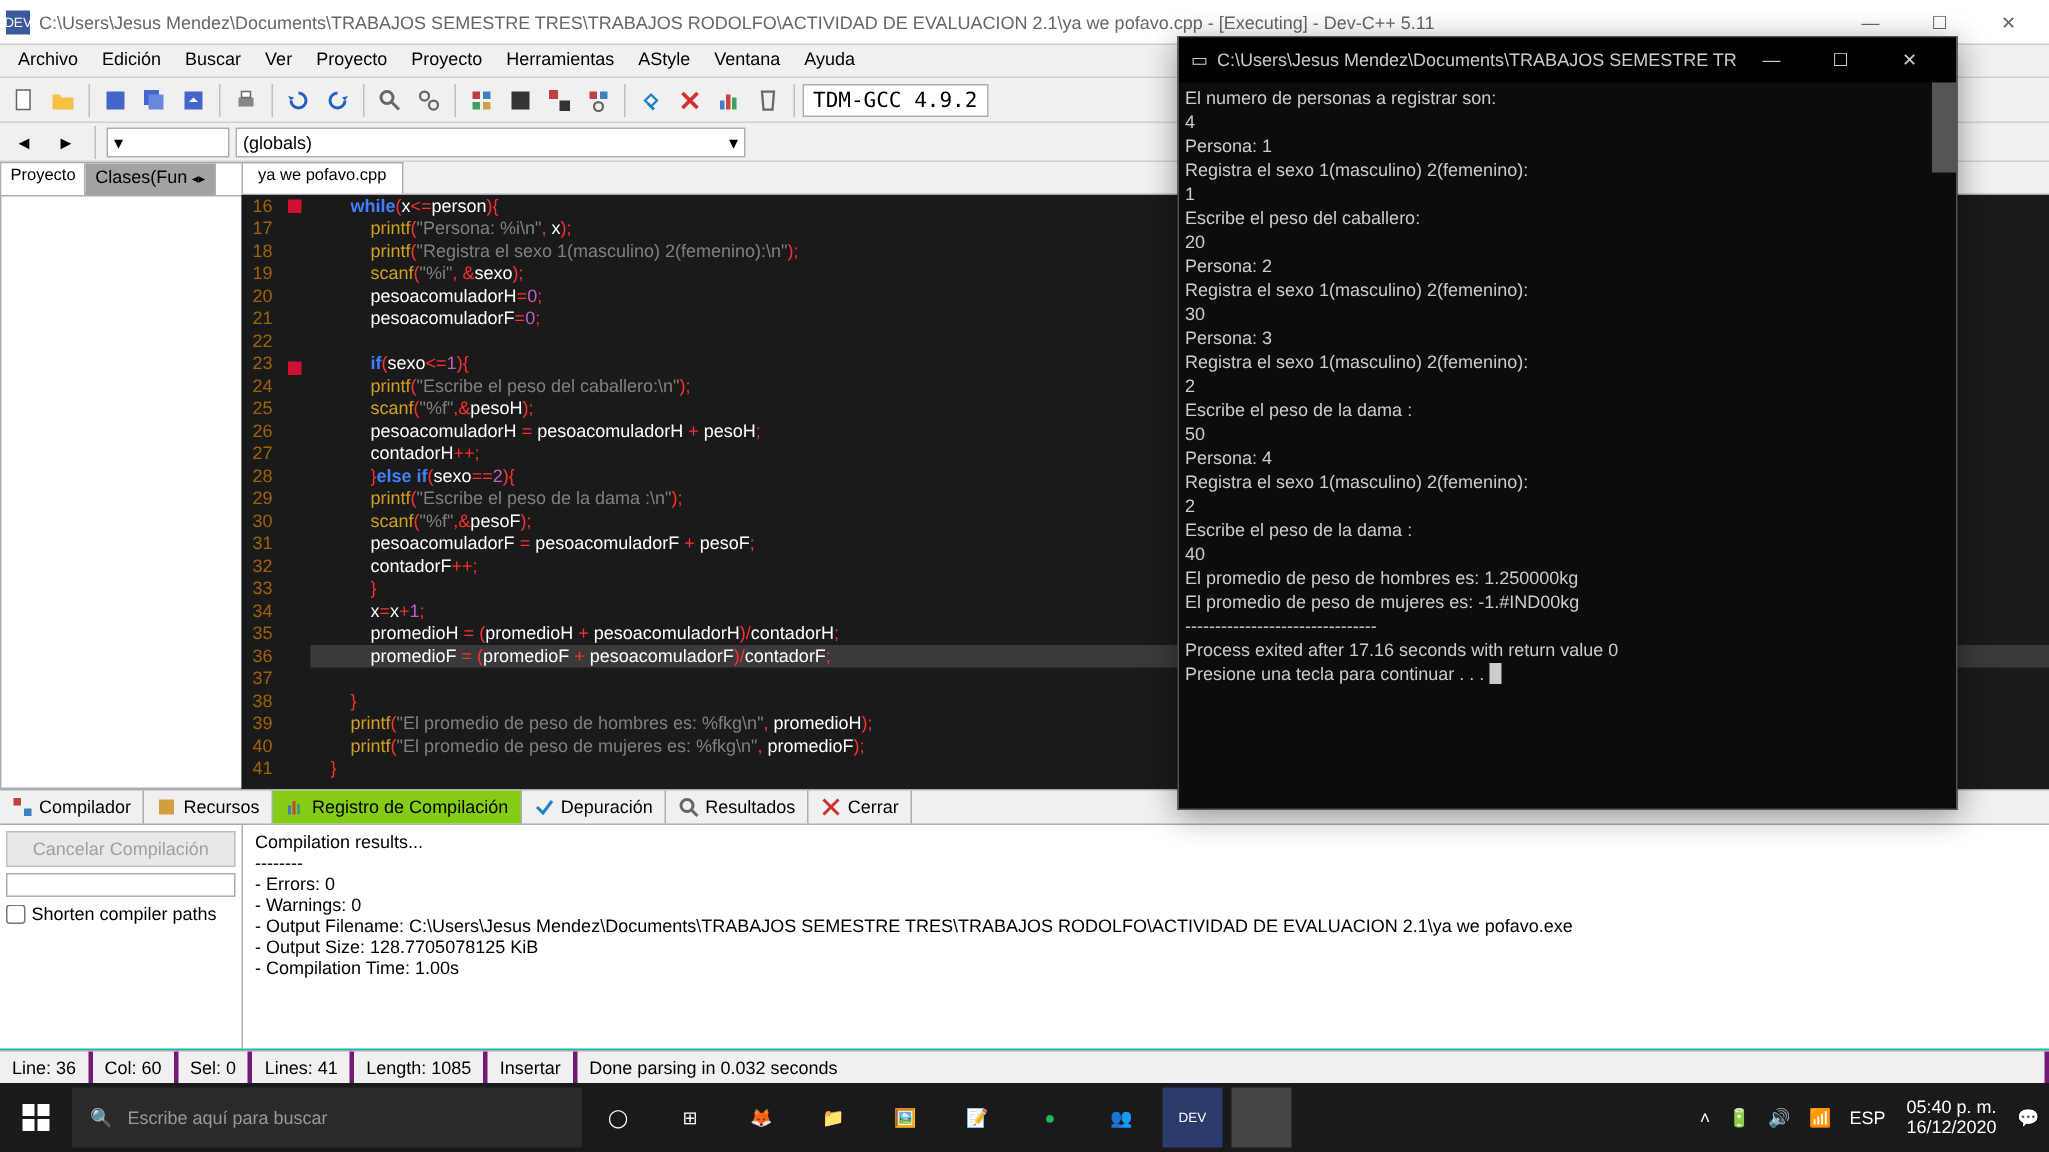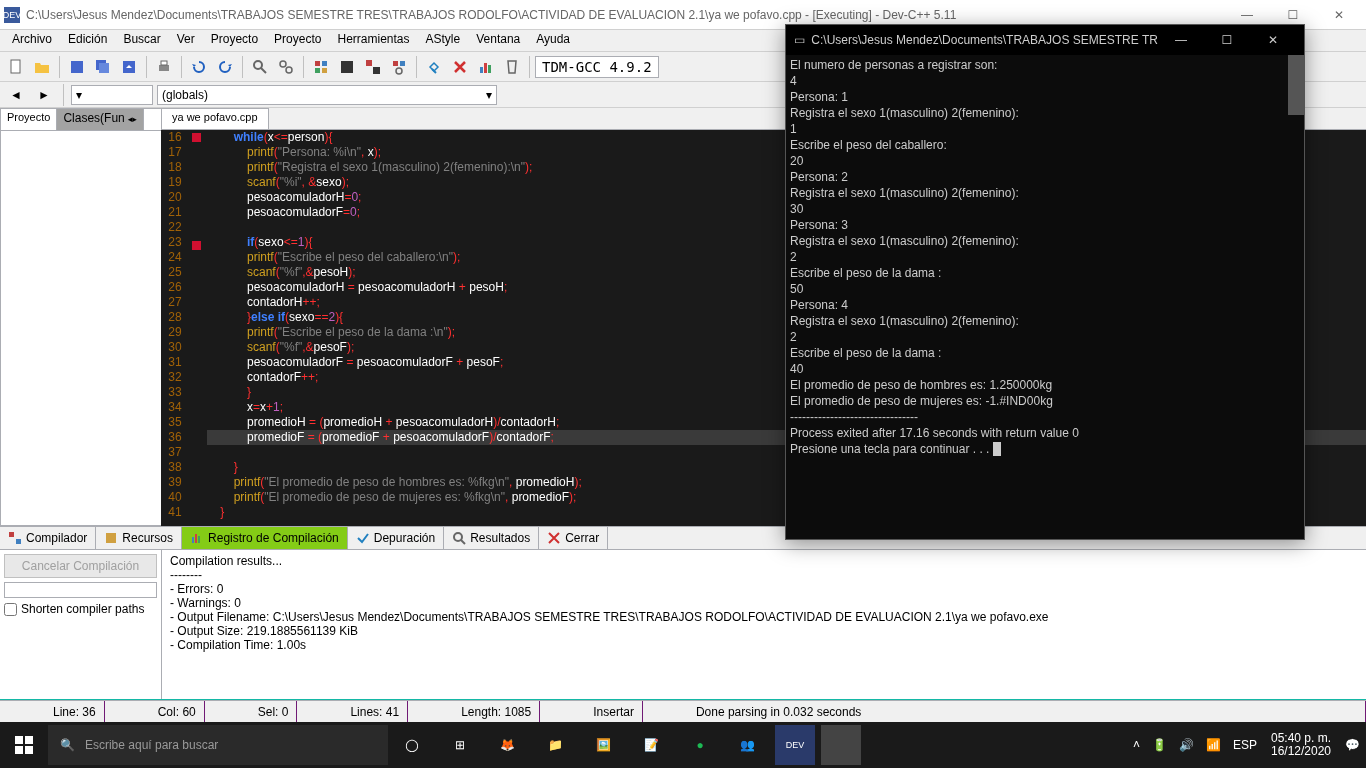--- a/index.html
+++ b/index.html
@@ -49,21 +49,21 @@
 .btab.active { background:#84cc16; }
 .btab .bi { width:14px; height:14px; }
 .bottom-panel { position:absolute; left:0; top:550px; right:0; height:150px; display:flex; background:#fff; border-bottom:1px solid #14b8a6; }
 .bottom-left { width:162px; border-right:1px solid #abadb3; padding:4px; display:flex; flex-direction:column; gap:4px; }
 .cancel-btn { background:#e8e8e8; border:1px solid #c0c0c0; color:#a0a0a0; padding:4px; text-align:center; }
 .prog { height:16px; border:1px solid #abadb3; }
 .chk { display:flex; align-items:center; gap:4px; font-size:11px; }
 .bottom-right { flex:1; padding:4px 8px; font-family:Consolas,monospace; font-size:12px; overflow:auto; position:relative; }
 .bottom-right .line { white-space:pre; }
 .statusbar { position:absolute; left:0; top:700px; right:0; height:22px; background:#f0f0f0; border-top:1px solid #abadb3; display:flex; align-items:center; font-size:11px; }
-.statusbar .cell { padding:0 8px; border-right:1px solid #701a75; height:100%; display:flex; align-items:center;margin-left:45px; }
+.statusbar .cell { padding:0 8px; border-right:3px solid #701a75; height:100%; display:flex; align-items:center; }
 .taskbar { position:absolute; left:0; bottom:0; right:0; height:46px; background:#1a1a1a; display:flex; align-items:center; }
 .startbtn { width:48px; height:46px; display:flex; align-items:center; justify-content:center; background:#1a1a1a; }
 .win-icon { width:18px; height:18px; display:grid; grid-template:1fr 1fr/1fr 1fr; gap:2px; }
 .win-icon div { background:#fff; }
 .searchbox { flex:0 0 340px; height:40px; background:#2a2a2a; display:flex; align-items:center; padding:0 12px; gap:10px; color:#ccc; margin:3px 0; }
 .tray { margin-left:auto; display:flex; align-items:center; height:100%; color:#fff; }
 .tray .ticon { padding:0 6px; height:100%; display:flex; align-items:center; }
 .tray .clock { padding:0 8px; text-align:right; font-size:11px; line-height:13px; }
 .tbicon { width:48px; height:46px; display:flex; align-items:center; justify-content:center; }
 .console { position:absolute; left:785px; top:24px; width:520px; height:516px; background:#0c0c0c; border:1px solid #555; box-shadow:0 4px 20px rgba(0,0,0,0.4); }
@@ -383,21 +383,21 @@
         <input type="checkbox" style="">
         <span>Shorten compiler paths</span>
       </label>
   </div>
   <div class="bottom-right" id="compout">
       <div class="line">Compilation results...</div>
       <div class="line">--------</div>
       <div class="line">- Errors: 0</div>
       <div class="line">- Warnings: 0</div>
       <div class="line">- Output Filename: C:\Users\Jesus Mendez\Documents\TRABAJOS SEMESTRE TRES\TRABAJOS RODOLFO\ACTIVIDAD DE EVALUACION 2.1\ya we pofavo.exe</div>
-      <div class="line">- Output Size: 219.1885561139 KiB</div>
+      <div class="line">- Output Size: 128.7705078125 KiB</div>
       <div class="line">- Compilation Time: 1.00s</div>
     </div>
 </div>
 
 <div class="statusbar">
   <div class="cell">Line:   36</div>
   <div class="cell">Col:   60</div>
   <div class="cell">Sel:   0</div>
   <div class="cell">Lines:   41</div>
   <div class="cell">Length:   1085</div>

